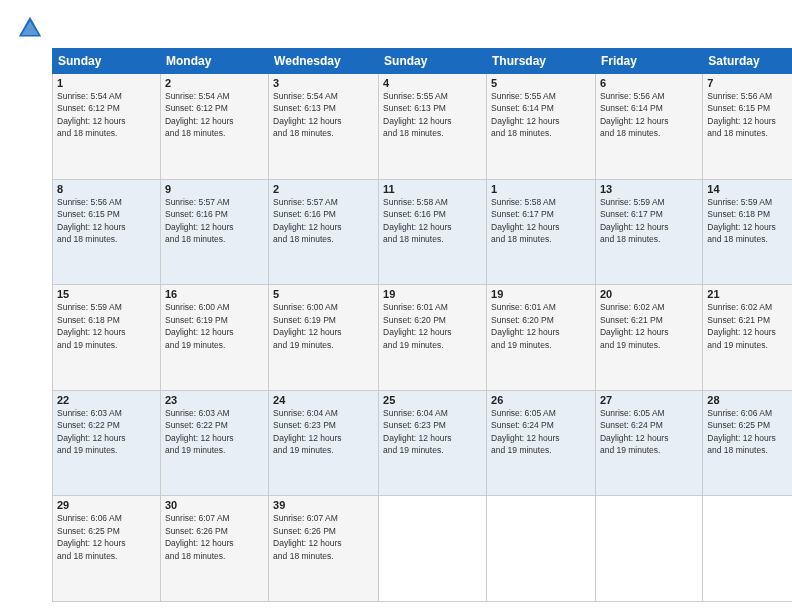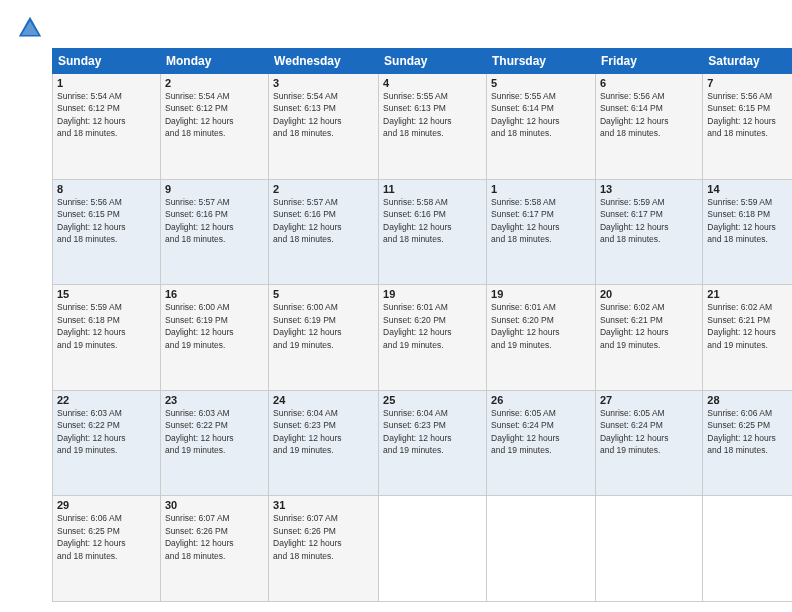--- a/index.html
+++ b/index.html
@@ -173,21 +173,21 @@
           <td><span class="day-num">23</span><span class="day-info">Sunrise: 6:03 AM<br>Sunset: 6:22 PM<br>Daylight: 12 hours<br>and 19 minutes.</span></td>
           <td><span class="day-num">24</span><span class="day-info">Sunrise: 6:04 AM<br>Sunset: 6:23 PM<br>Daylight: 12 hours<br>and 19 minutes.</span></td>
           <td><span class="day-num">25</span><span class="day-info">Sunrise: 6:04 AM<br>Sunset: 6:23 PM<br>Daylight: 12 hours<br>and 19 minutes.</span></td>
           <td><span class="day-num">26</span><span class="day-info">Sunrise: 6:05 AM<br>Sunset: 6:24 PM<br>Daylight: 12 hours<br>and 19 minutes.</span></td>
           <td><span class="day-num">27</span><span class="day-info">Sunrise: 6:05 AM<br>Sunset: 6:24 PM<br>Daylight: 12 hours<br>and 19 minutes.</span></td>
           <td><span class="day-num">28</span><span class="day-info">Sunrise: 6:06 AM<br>Sunset: 6:25 PM<br>Daylight: 12 hours<br>and 18 minutes.</span></td>
         </tr>
         <tr>
           <td><span class="day-num">29</span><span class="day-info">Sunrise: 6:06 AM<br>Sunset: 6:25 PM<br>Daylight: 12 hours<br>and 18 minutes.</span></td>
           <td><span class="day-num">30</span><span class="day-info">Sunrise: 6:07 AM<br>Sunset: 6:26 PM<br>Daylight: 12 hours<br>and 18 minutes.</span></td>
-          <td><span class="day-num">31</span><span class="day-info">Sunrise: 6:07 AM<br>Sunset: 6:26 PM<br>Daylight: 12 hours<br>and 18 minutes.</span></td>
+          <td><span class="day-num">39</span><span class="day-info">Sunrise: 6:07 AM<br>Sunset: 6:26 PM<br>Daylight: 12 hours<br>and 18 minutes.</span></td>
           <td class="empty-cell"></td>
           <td class="empty-cell"></td>
           <td class="empty-cell"></td>
           <td class="empty-cell"></td>
         </tr>
       </tbody>
   </table>
 </div>
 
 </body></html>

